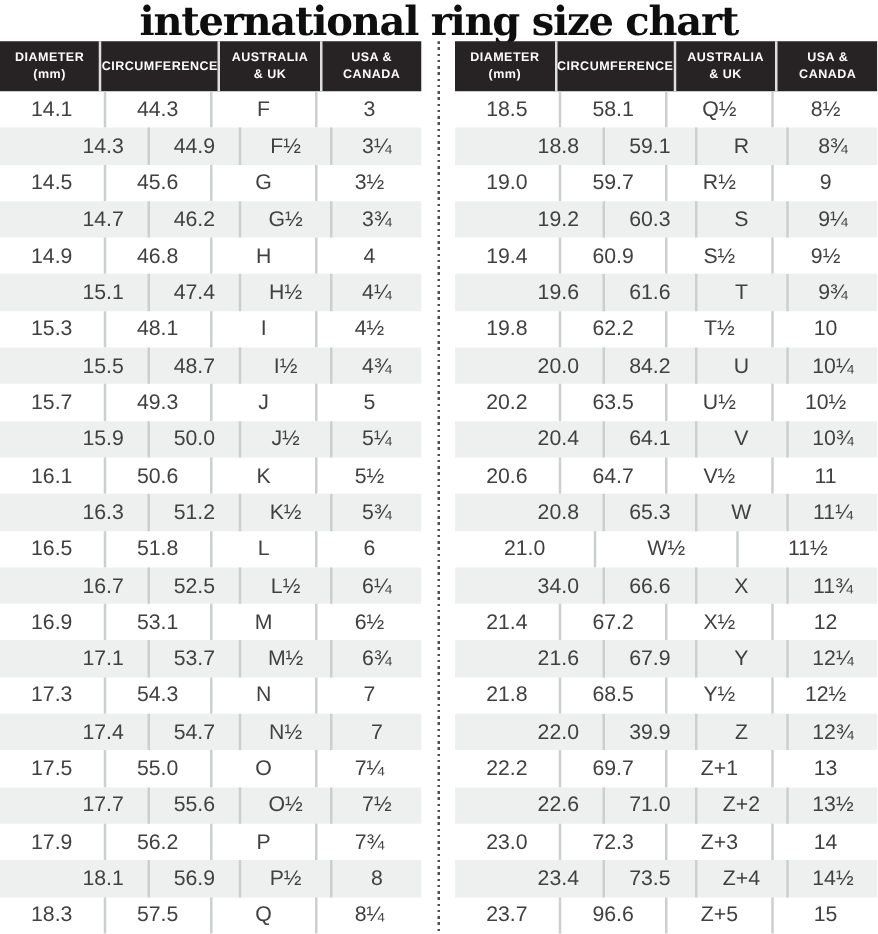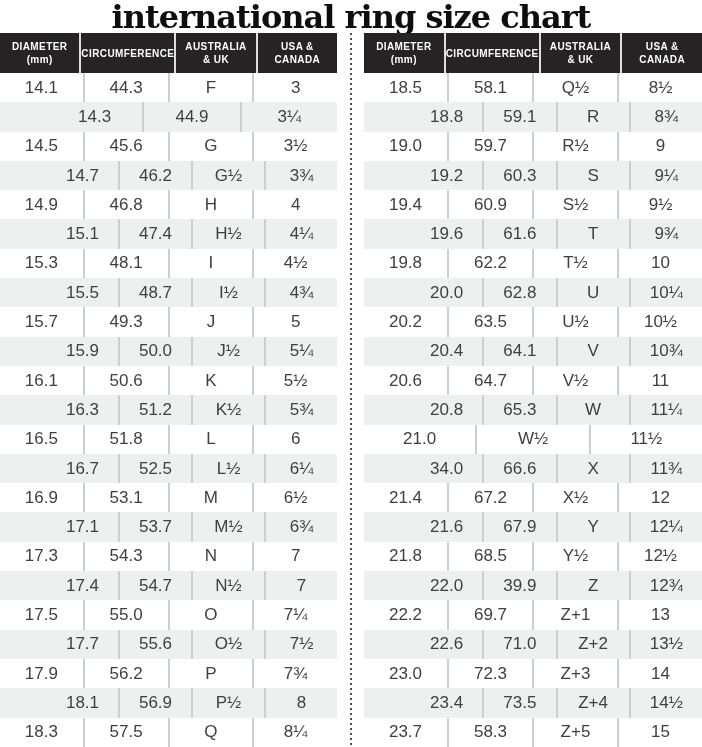--- a/index.html
+++ b/index.html
@@ -121,20 +121,21 @@
       <div class="tbody">
           <div class="trow">
             <div class="tcell">14.1</div>
             <div class="tcell">44.3</div>
             <div class="tcell">F</div>
             <div class="tcell">3</div>
           </div>
           <div class="trow stripe">
             <div class="tcell">14.3</div>
             <div class="tcell">44.9</div>
+            <div class="tcell">F½</div>
             <div class="tcell">3¼</div>
           </div>
           <div class="trow">
             <div class="tcell">14.5</div>
             <div class="tcell">45.6</div>
             <div class="tcell">G</div>
             <div class="tcell">3½</div>
           </div>
           <div class="trow stripe">
             <div class="tcell">14.7</div>
@@ -311,21 +312,21 @@
             <div class="tcell">9¾</div>
           </div>
           <div class="trow">
             <div class="tcell">19.8</div>
             <div class="tcell">62.2</div>
             <div class="tcell">T½</div>
             <div class="tcell">10</div>
           </div>
           <div class="trow stripe">
             <div class="tcell">20.0</div>
-            <div class="tcell">62.8</div>
+            <div class="tcell">84.2</div>
             <div class="tcell">U</div>
             <div class="tcell">10¼</div>
           </div>
           <div class="trow">
             <div class="tcell">20.2</div>
             <div class="tcell">63.5</div>
             <div class="tcell">U½</div>
             <div class="tcell">10½</div>
           </div>
           <div class="trow stripe">
@@ -400,21 +401,21 @@
             <div class="tcell">14</div>
           </div>
           <div class="trow stripe">
             <div class="tcell">23.4</div>
             <div class="tcell">73.5</div>
             <div class="tcell">Z+4</div>
             <div class="tcell">14½</div>
           </div>
           <div class="trow">
             <div class="tcell">23.7</div>
-            <div class="tcell">58.3</div>
+            <div class="tcell">96.6</div>
             <div class="tcell">Z+5</div>
             <div class="tcell">15</div>
           </div>
         </div>
     </section>
 
   </div>
 </div>
 
 </body></html>

